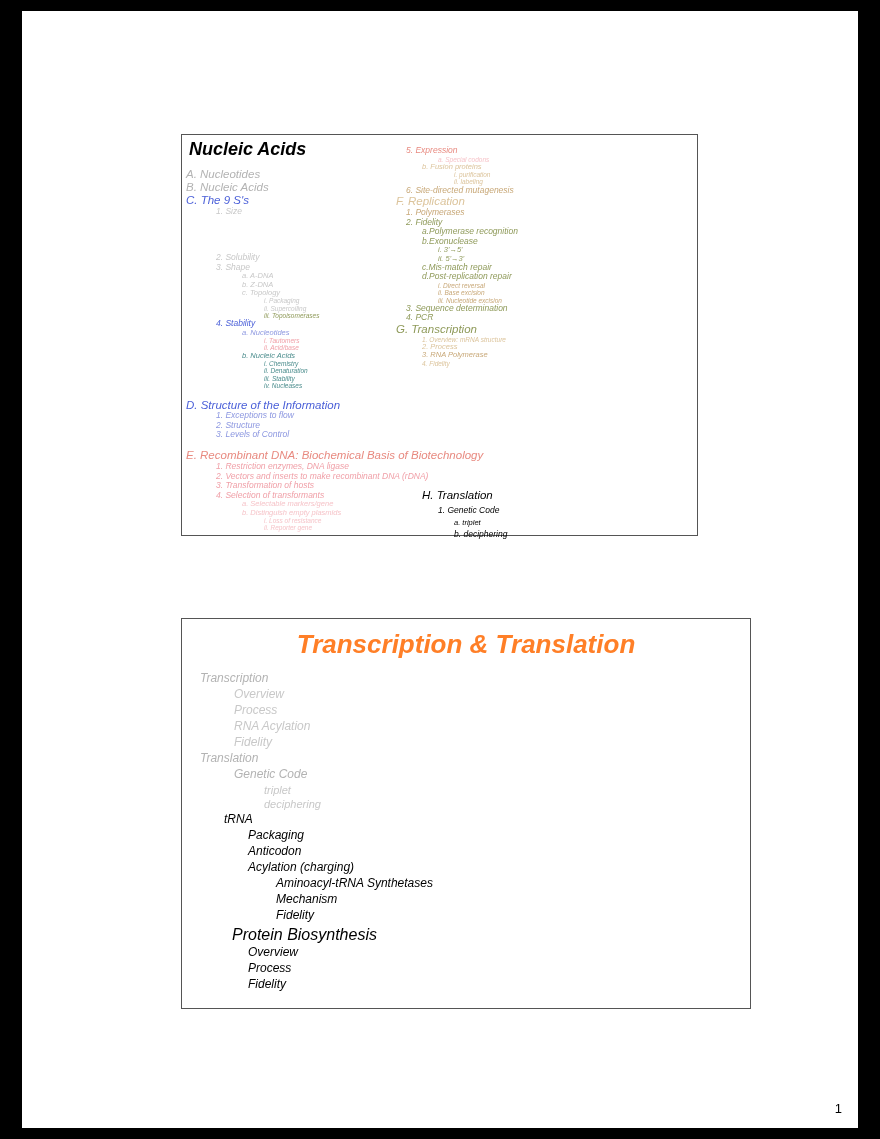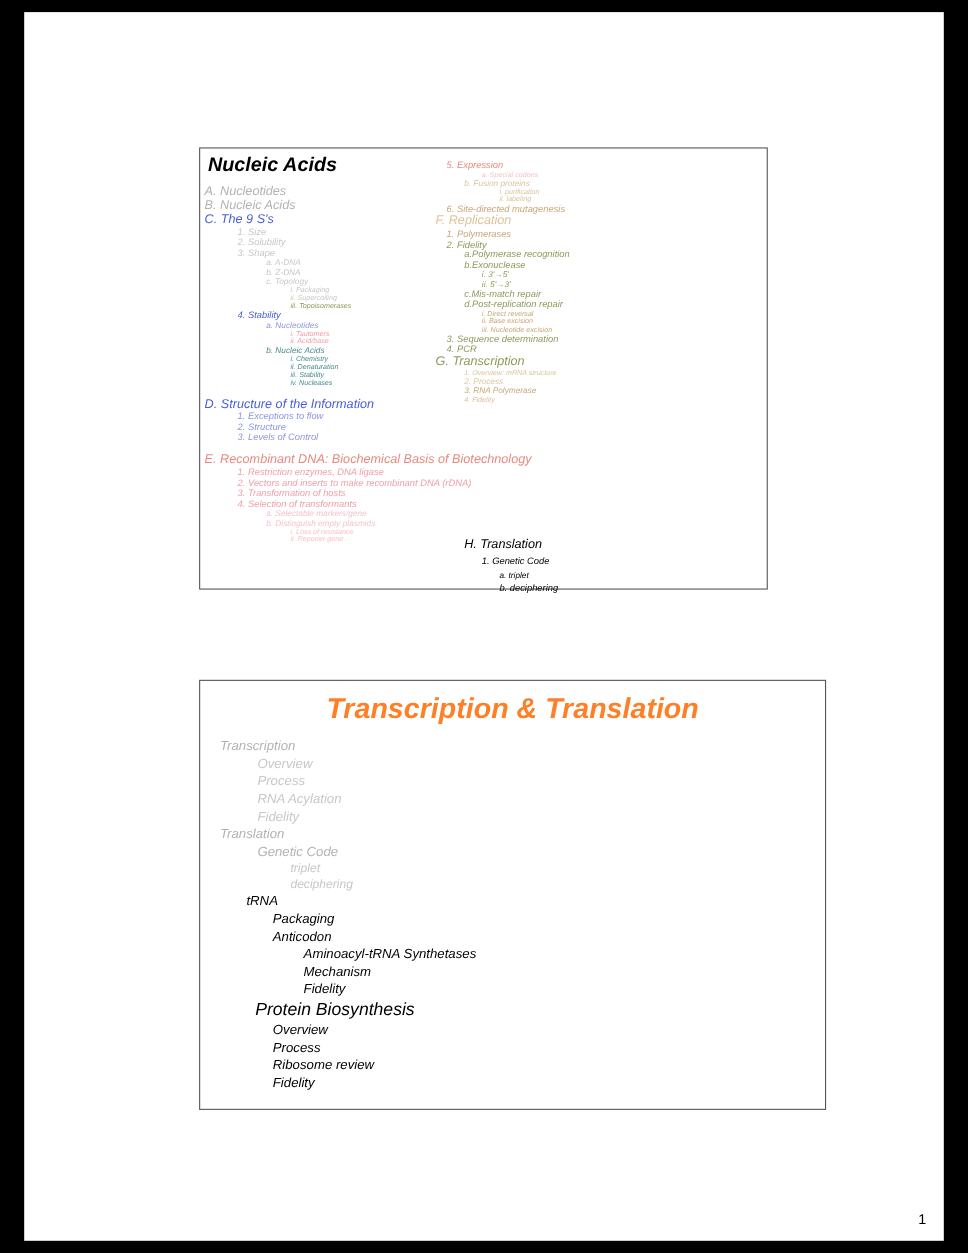--- a/index.html
+++ b/index.html
@@ -117,21 +117,21 @@
 
 <div class="page">
 
   <div class="slide" id="slide1">
     <div class="title">Nucleic Acids</div>
     <div class="col" id="s1-left">
         <div class="ln lvlA indent-a" style="color: rgb(179, 179, 179);">A.    Nucleotides</div>
         <div class="ln lvlA indent-a" style="color: rgb(179, 179, 179);">B.    Nucleic Acids</div>
         <div class="ln lvlA indent-a" style="color: rgb(74, 95, 216);">C.    The 9 S's</div>
         <div class="ln lvl1 indent-1" style="color: rgb(200, 200, 200);">1.   Size</div>
-        <div class="ln lvl1 indent-1" style="color: rgb(200, 200, 200);">2.   Solubility</div>
+        <div class="ln lvl1 indent-1" style="color: rgb(200, 200, 200); margin-top: 37px;">2.   Solubility</div>
         <div class="ln lvl1 indent-1" style="color: rgb(200, 200, 200);">3.   Shape</div>
         <div class="ln lvl2 indent-2" style="color: rgb(200, 200, 200);">a.    A-DNA</div>
         <div class="ln lvl2 indent-2" style="color: rgb(200, 200, 200);">b.    Z-DNA</div>
         <div class="ln lvl2 indent-2" style="color: rgb(200, 200, 200);">c.    Topology</div>
         <div class="ln lvl3 indent-3" style="color: rgb(200, 200, 200);">i.    Packaging</div>
         <div class="ln lvl3 indent-3" style="color: rgb(200, 200, 200);">ii.   Supercoiling</div>
         <div class="ln lvl3 indent-3" style="color: rgb(143, 154, 90);">iii.  Topoisomerases</div>
         <div class="ln lvl1 indent-1" style="color: rgb(74, 95, 216);">4.   Stability</div>
         <div class="ln lvl2 indent-2" style="color: rgb(140, 151, 224);">a.    Nucleotides</div>
         <div class="ln lvl3 indent-3" style="color: rgb(240, 160, 168);">i.    Tautomers</div>
@@ -200,25 +200,25 @@
         <div class="ln t1" style="color: rgb(200, 200, 200);">Process</div>
         <div class="ln t1" style="color: rgb(200, 200, 200);">RNA Acylation</div>
         <div class="ln t1" style="color: rgb(200, 200, 200);">Fidelity</div>
         <div class="ln t0" style="color: rgb(179, 179, 179);">Translation</div>
         <div class="ln t1" style="color: rgb(179, 179, 179);">Genetic Code</div>
         <div class="ln t2" style="color: rgb(200, 200, 200);">triplet</div>
         <div class="ln t2" style="color: rgb(200, 200, 200);">deciphering</div>
         <div class="ln t3" style="color: rgb(0, 0, 0);">tRNA</div>
         <div class="ln t4" style="color: rgb(0, 0, 0);">Packaging</div>
         <div class="ln t4" style="color: rgb(0, 0, 0);">Anticodon</div>
+        <div class="ln t4" style="color: rgb(0, 0, 0);">Acylation (charging)</div>
         <div class="ln t5" style="color: rgb(0, 0, 0);">Aminoacyl-tRNA Synthetases</div>
         <div class="ln t5" style="color: rgb(0, 0, 0);">Mechanism</div>
         <div class="ln t5" style="color: rgb(0, 0, 0);">Fidelity</div>
         <div class="ln t6" style="color: rgb(0, 0, 0);">Protein Biosynthesis</div>
         <div class="ln t4" style="color: rgb(0, 0, 0);">Overview</div>
         <div class="ln t4" style="color: rgb(0, 0, 0);">Process</div>
-        <div class="ln t4" style="color: rgb(0, 0, 0);">Ribosome review</div>
         <div class="ln t4" style="color: rgb(0, 0, 0);">Fidelity</div>
       </div>
   </div>
 
   <div class="page-num">1</div>
 </div>
 
 </body></html>

